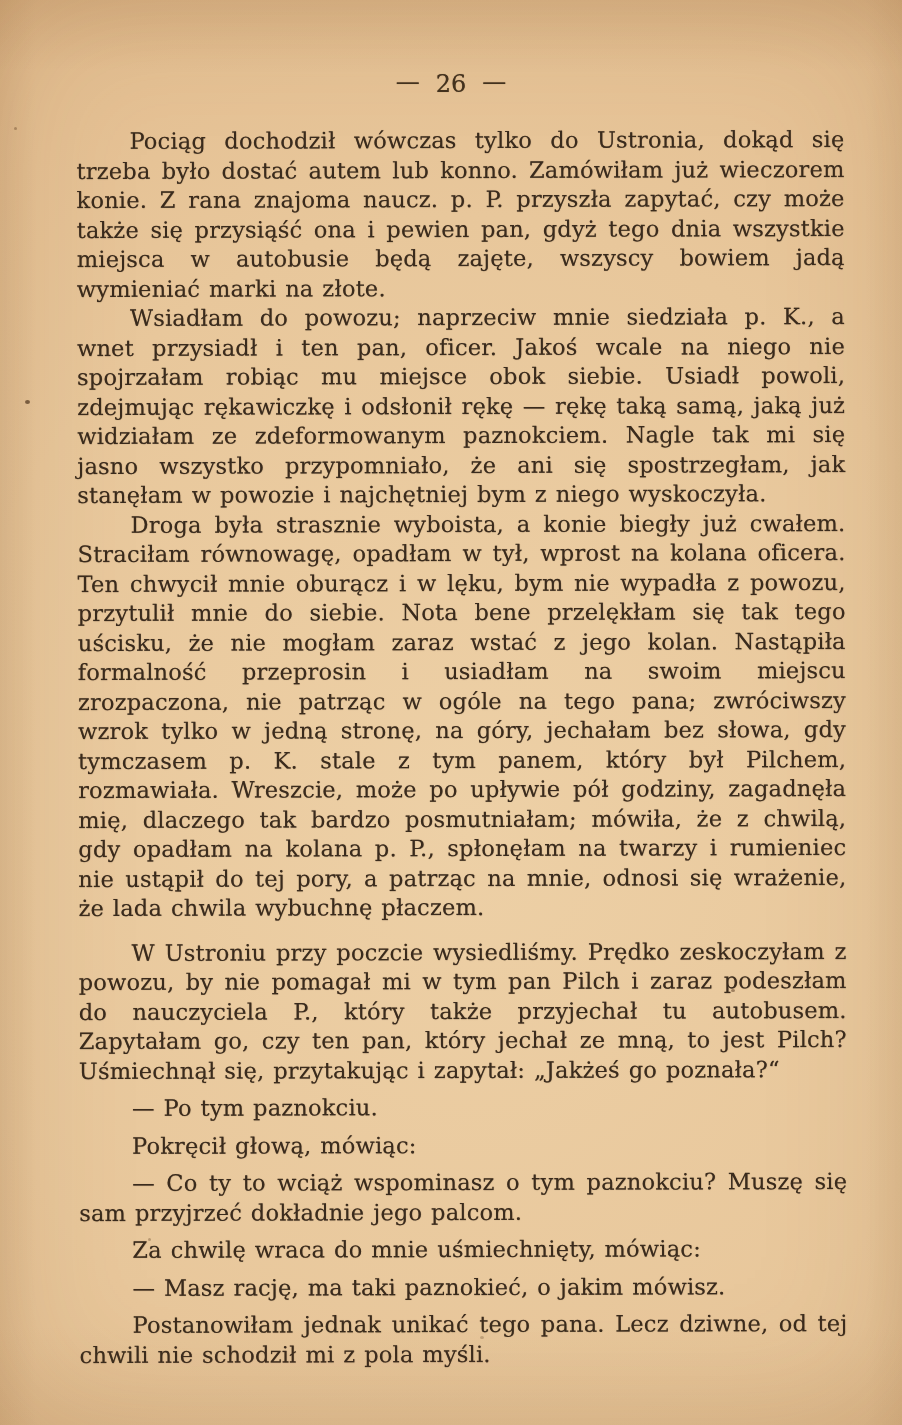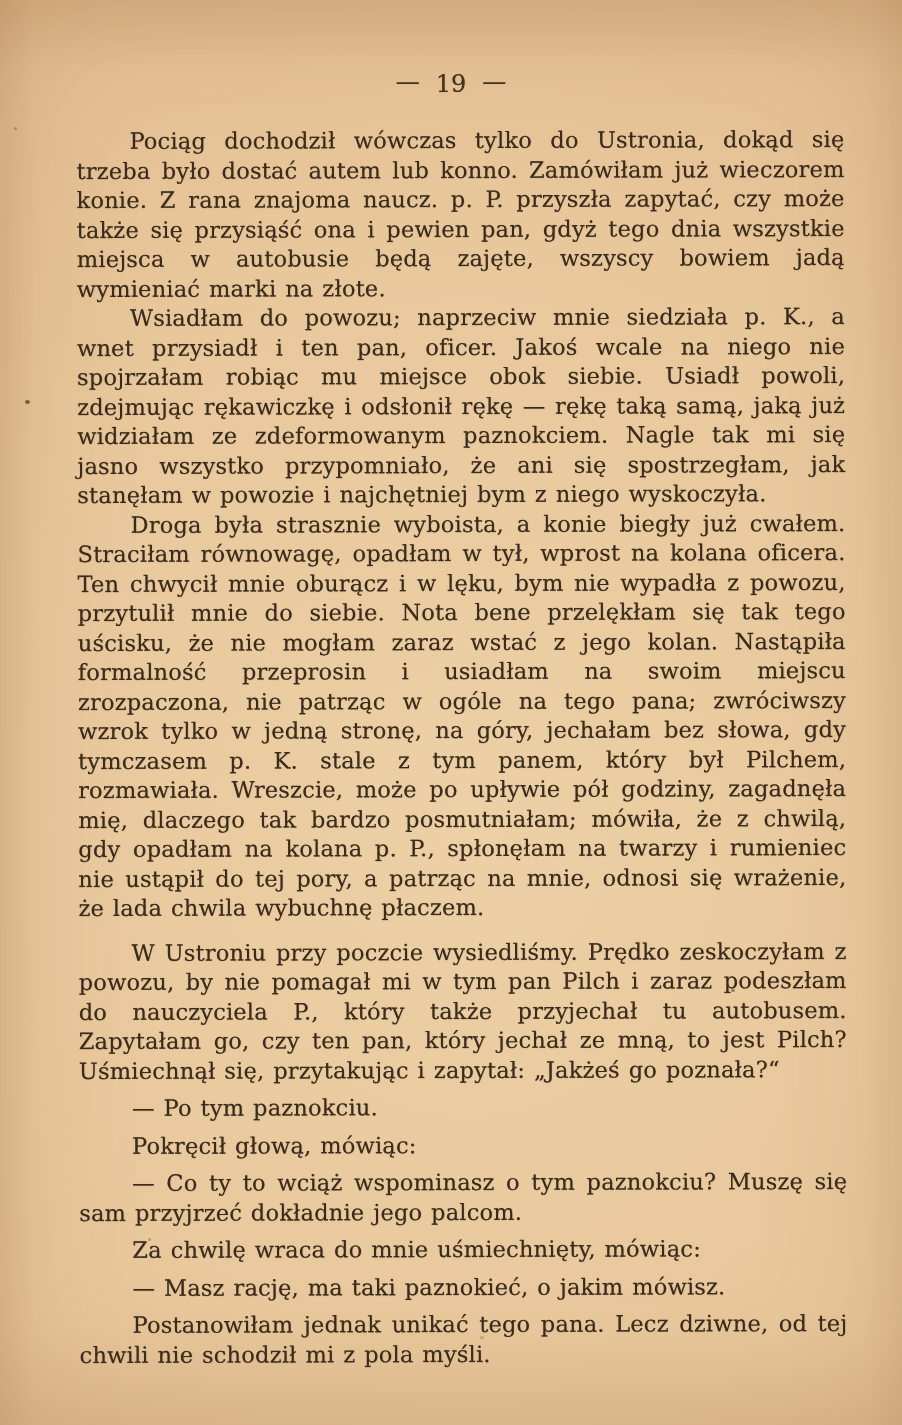--- a/index.html
+++ b/index.html
@@ -76,21 +76,21 @@
   .speck.s3 { left: 731px; top: 989px;  width: 4px; height: 3px; background: rgba(96, 68, 42, 0.55); }
   .speck.s4 { left: 480px; top: 1336px; width: 4px; height: 3px; background: rgba(120, 90, 60, 0.35); }
   .speck.s5 { left: 148px; top: 1238px; width: 3px; height: 3px; background: rgba(110, 80, 52, 0.40); }
 </style>
 </head>
 <body>
 
 <div class="page">
 
   <div class="page-number">
-    <span class="dash">—</span><span class="num">19</span><span class="dash">—</span>
+    <span class="dash">—</span><span class="num">26</span><span class="dash">—</span>
   </div>
 
   <div class="text-block" id="text-block">
       <p class="para body">Pociąg dochodził wówczas tylko do Ustronia, dokąd się trzeba było dostać autem lub konno. Zamówiłam już wieczorem konie. Z rana znajoma naucz. p. P. przyszła zapytać, czy może także się przysiąść ona i pewien pan, gdyż tego dnia wszystkie miejsca w autobusie będą zajęte, wszyscy bowiem jadą wymieniać marki na złote.</p>
       <p class="para body">Wsiadłam do powozu; naprzeciw mnie siedziała p. K., a wnet przysiadł i ten pan, oficer. Jakoś wcale na niego nie spojrzałam robiąc mu miejsce obok siebie. Usiadł powoli, zdejmując rękawiczkę i odsłonił rękę — rękę taką samą, jaką już widziałam ze zdeformowanym paznokciem. Nagle tak mi się jasno wszystko przypomniało, że ani się spostrzegłam, jak stanęłam w powozie i najchętniej bym z niego wyskoczyła.</p>
       <p class="para body">Droga była strasznie wyboista, a konie biegły już cwałem. Straciłam równowagę, opadłam w tył, wprost na kolana oficera. Ten chwycił mnie oburącz i w lęku, bym nie wypadła z powozu, przytulił mnie do siebie. Nota bene przelękłam się tak tego uścisku, że nie mogłam zaraz wstać z jego kolan. Nastąpiła formalność przeprosin i usiadłam na swoim miejscu zrozpaczona, nie patrząc w ogóle na tego pana; zwróciwszy wzrok tylko w jedną stronę, na góry, jechałam bez słowa, gdy tymczasem p. K. stale z tym panem, który był Pilchem, rozmawiała. Wreszcie, może po upływie pół godziny, zagadnęła mię, dlaczego tak bardzo posmutniałam; mówiła, że z chwilą, gdy opadłam na kolana p. P., spłonęłam na twarzy i rumieniec nie ustąpił do tej pory, a patrząc na mnie, odnosi się wrażenie, że lada chwila wybuchnę płaczem.</p>
       <p class="para body space-before">W Ustroniu przy poczcie wysiedliśmy. Prędko zeskoczyłam z powozu, by nie pomagał mi w tym pan Pilch i zaraz podeszłam do nauczyciela P., który także przyjechał tu autobusem. Zapytałam go, czy ten pan, który jechał ze mną, to jest Pilch? Uśmiechnął się, przytakując i zapytał: „Jakżeś go poznała?“</p>
       <p class="para dialogue">— Po tym paznokciu.</p>
       <p class="para dialogue">Pokręcił głową, mówiąc:</p>
       <p class="para dialogue">— Co ty to wciąż wspominasz o tym paznokciu? Muszę się sam przyjrzeć dokładnie jego palcom.</p>

